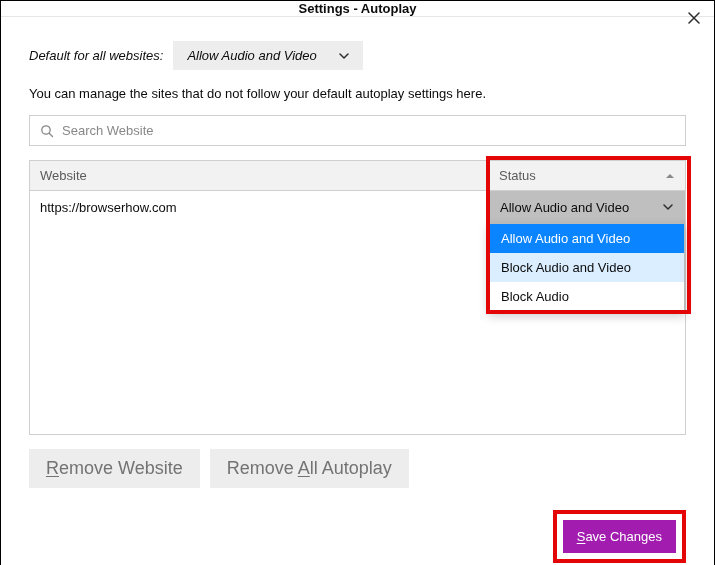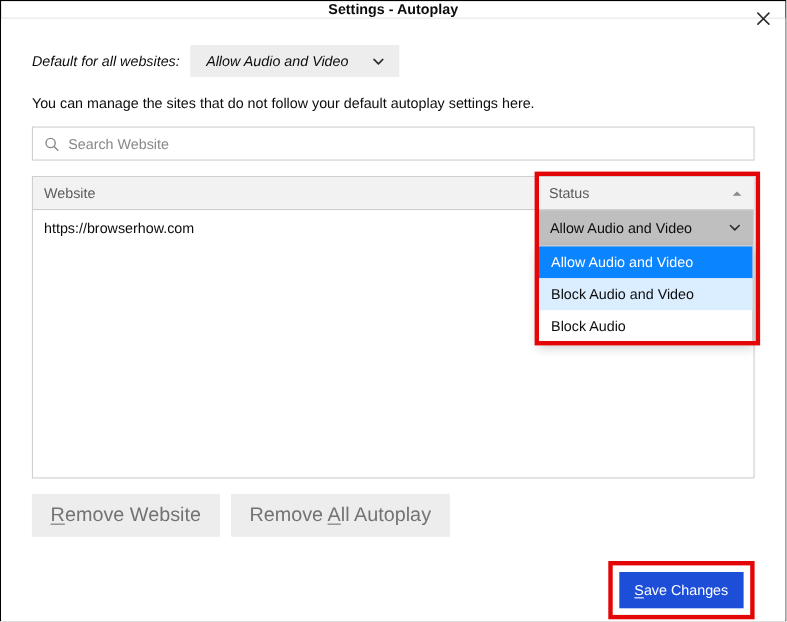--- a/index.html
+++ b/index.html
@@ -202,21 +202,21 @@
       color: #737373;
     }
     .actions-right {
       display: flex;
       gap: 16px;
       justify-content: flex-end;
       margin-top: 22px;
       align-items: center;
     }
     .btn-primary {
-      background: #1d4ed8;
+      background: #a21caf;
       color: #fff;
       padding: 9px 14px;
       font-size: 13px;
       border: none;
       cursor: pointer;
     }
     .hi-save {
       border: 4px solid #e40606;
       padding: 6px;
       display: inline-block;

